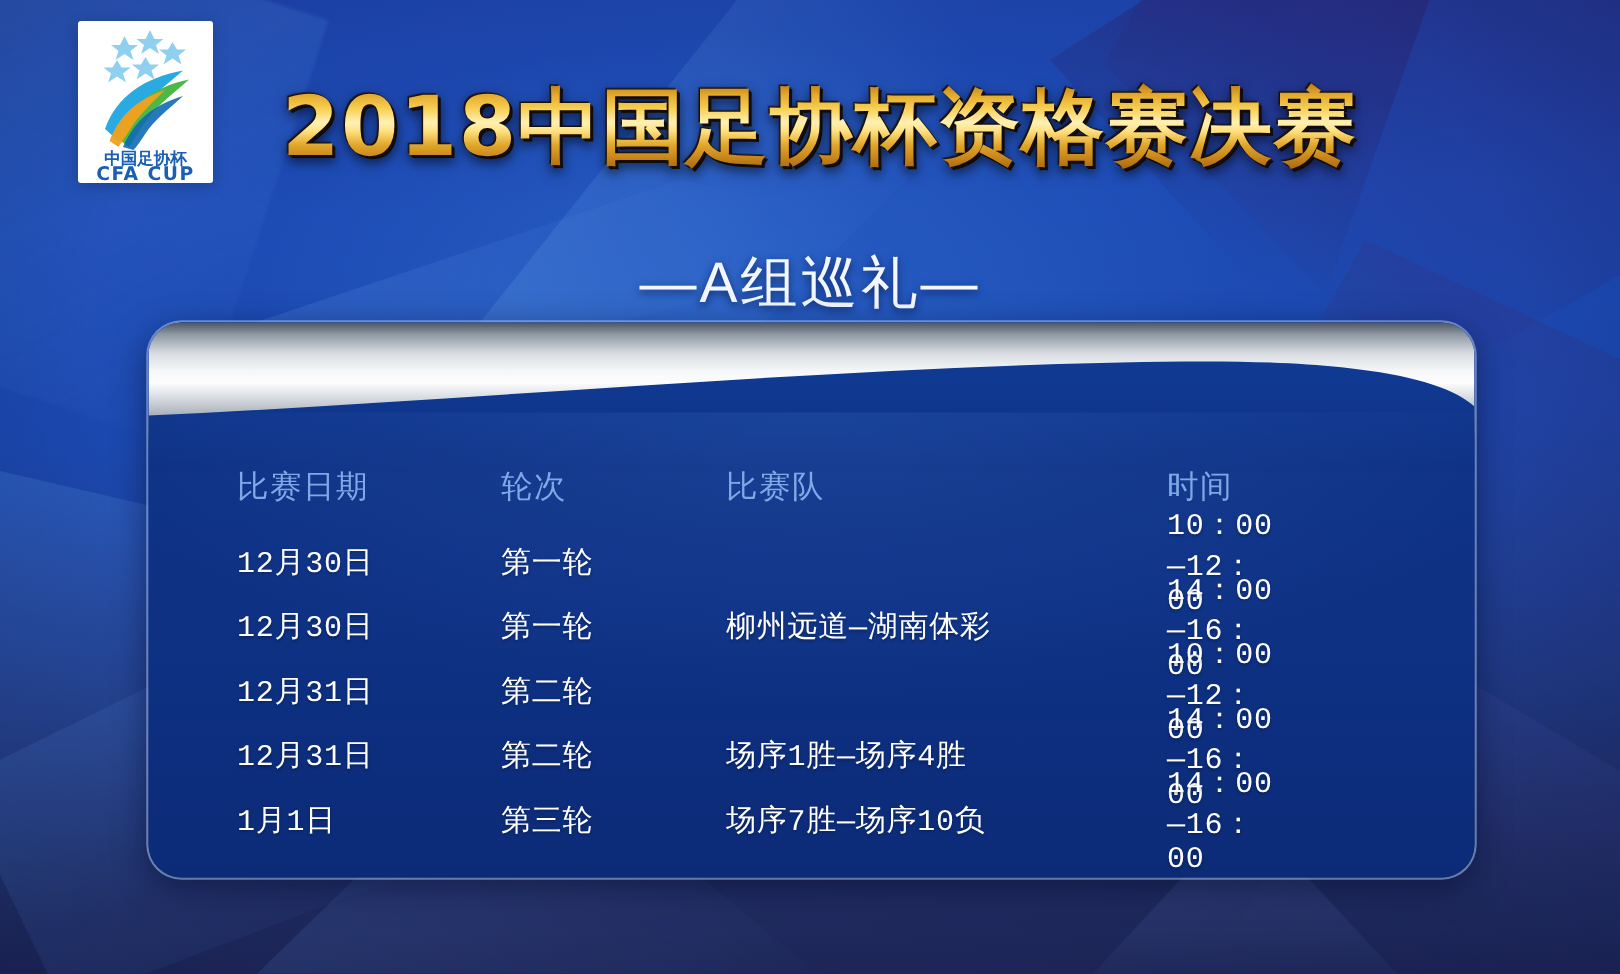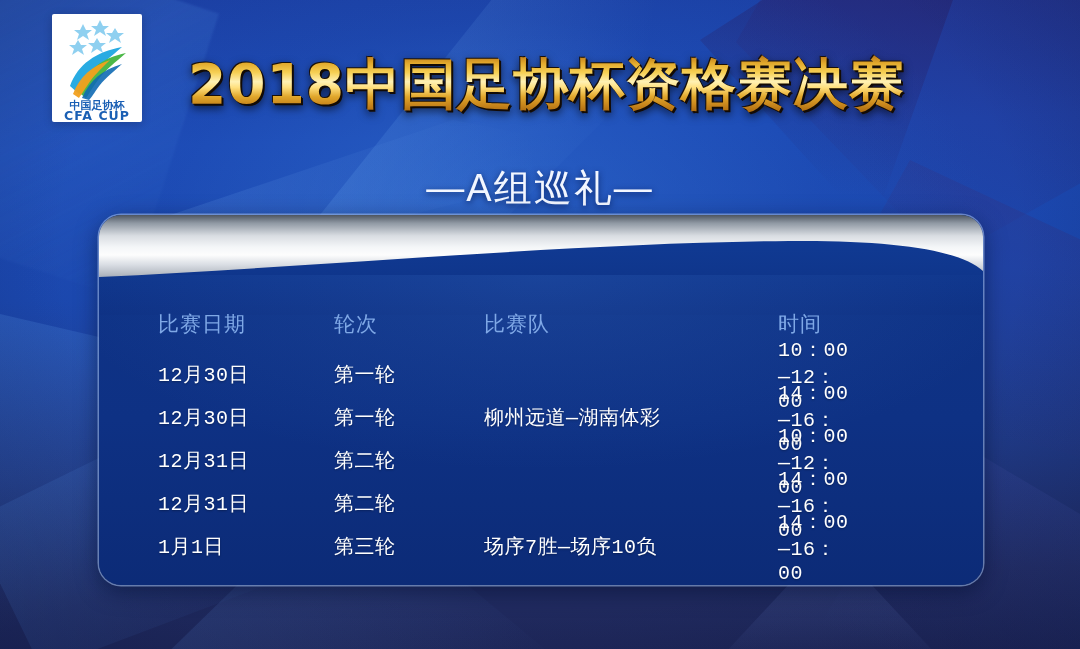--- a/index.html
+++ b/index.html
@@ -221,20 +221,21 @@
 
       <div class="row body-row" style="top:224px">
         <span class="cell c-date">12月31日</span>
         <span class="cell c-round">第二轮</span>
         <span class="cell c-time">10：00—12：00</span>
       </div>
 
       <div class="row body-row" style="top:267px">
         <span class="cell c-date">12月31日</span>
         <span class="cell c-round">第二轮</span>
+        <span class="cell c-teams">场序1胜—场序4胜</span>
         <span class="cell c-time">14：00—16：00</span>
       </div>
 
       <div class="row body-row" style="top:310px">
         <span class="cell c-date">1月1日</span>
         <span class="cell c-round">第三轮</span>
         <span class="cell c-teams">场序7胜—场序10负</span>
         <span class="cell c-time">14：00—16：00</span>
       </div>
 

